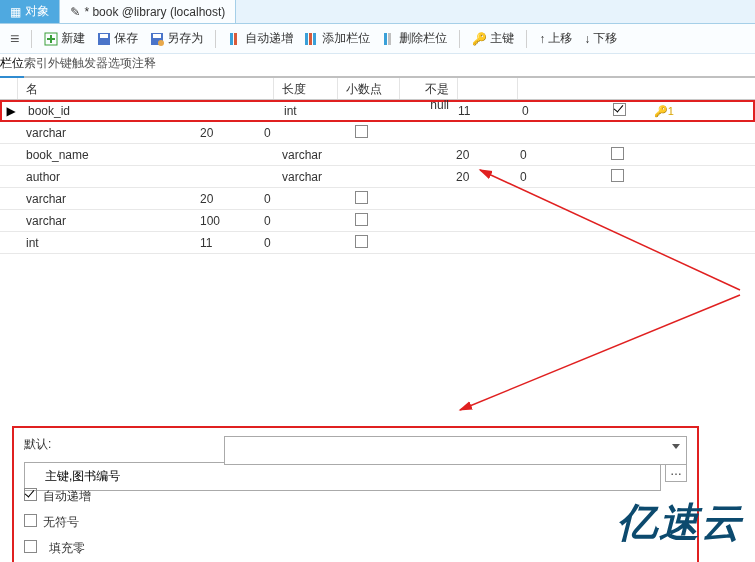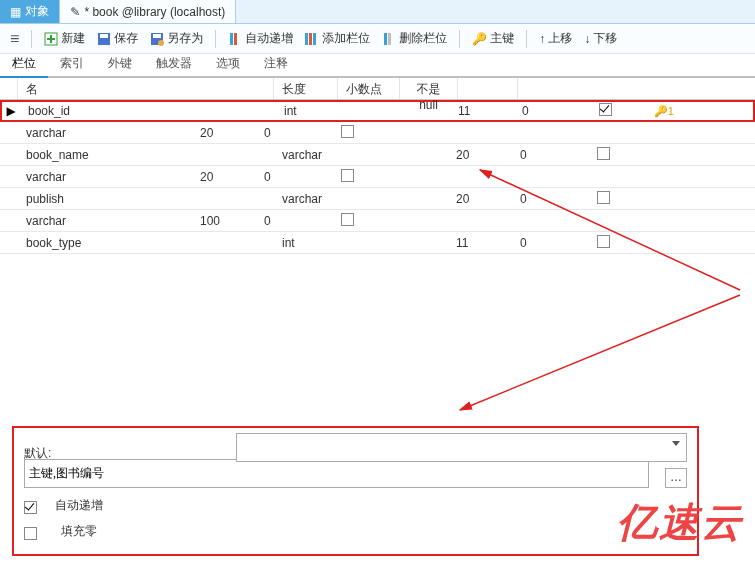--- a/index.html
+++ b/index.html
@@ -6,46 +6,46 @@
   body { margin: 0; font-family: "Microsoft YaHei", Arial, sans-serif; font-size: 12px; color: #333; background: #fff; width: 755px; height: 562px; position: relative; overflow: hidden; }
   .window-tabs { display: flex; background: #e7f3fc; border-bottom: 1px solid #a5cfe8; height: 24px; }
   .window-tab { padding: 3px 10px; border-right: 1px solid #a5cfe8; display: flex; align-items: center; gap: 4px; }
   .window-tab.active { background: #4fa9e0; color: #fff; }
   .window-tab.inactive { background: #fafdff; color: #333; }
   .toolbar { display: flex; align-items: center; height: 30px; background: #fafdff; border-bottom: 1px solid #d9e8f3; padding: 0 6px; gap: 4px; }
   .toolbar-btn { display: flex; align-items: center; gap: 3px; padding: 2px 4px; cursor: pointer; }
   .toolbar-sep { width: 1px; height: 18px; background: #d0d0d0; margin: 0 4px; }
   .ico { width: 14px; height: 14px; display: inline-block; }
   .editor-tabs { display: flex; height: 24px; border-bottom: 2px solid #c0c0c0; align-items: flex-end; }
-  .editor-tab { padding: 4px 12px; color: #555; text-align: right; }
+  .editor-tab { padding: 4px 0; color: #555; text-align: right; }
   .editor-tab.active { border-bottom: 2px solid #2f8bd0; color: #000; margin-bottom: -2px; font-weight: normal; }
   .grid-header { display: flex; height: 22px; background: #fff; border-bottom: 1px solid #c8c8c8; font-size: 12px; }
   .grid-header > div { border-right: 1px solid #e4e4e4; padding: 3px 8px; color: #333; }
   .col-indicator { width: 18px; border-right: 1px solid #e4e4e4; }
   .col-name { width: 256px; }
   .col-type { width: 174px; }
   .col-len { width: 64px; }
   .col-dec { width: 62px; }
-  .col-null { width: 58px; text-align: center; }
+  .col-null { width: 58px; text-align: right; }
   .col-key { width: 60px; text-align: center; }
   .grid-row { display: flex; height: 22px; border-bottom: 1px solid #e8e8e8; align-items: center; }
   .grid-row.selected { border: 2px solid #e02020; background: #fff; }
   .grid-row > div { padding: 0 8px; }
   .indicator { width: 18px; display: flex; align-items: center; justify-content: center; color: #000; padding: 0 !important; }
   .check { width: 13px; height: 13px; border: 1px solid #888; display: inline-block; position: relative; }
   .check.checked::after { content: ""; position: absolute; left: 2px; top: -1px; width: 4px; height: 8px; border-right: 1.5px solid #000; border-bottom: 1.5px solid #000; transform: rotate(40deg); }
   .key-icon { color: #d9a400; font-size: 11px; }
   .props { position: absolute; left: 12px; top: 426px; width: 687px; border: 2px solid #e02020; padding: 8px 10px 14px 10px; }
-  .prop-row { display: flex; align-items: flex-end; height: 26px; gap: 12px; }
+  .prop-row { display: flex; align-items: flex-start; height: 26px; }
   .prop-label { width: 200px; }
-  .prop-input { flex: 1; height: 29px; border: 1px solid #aaa; padding: 1px 4px; font-size: 12px; background: #fff; font-family: Liberation Serif, serif; }
+  .prop-input { flex: 1; height: 29px; border: 1px solid #aaa; padding: 1px 20px; font-size: 12px; background: #fff; }
   .prop-select { position: relative; }
   .prop-select::after { content: ""; position: absolute; right: 6px; top: 7px; border-left: 4px solid transparent; border-right: 4px solid transparent; border-top: 5px solid #555; }
   .prop-more { width: 22px; height: 20px; border: 1px solid #aaa; margin-left: 4px; text-align: center; line-height: 16px; }
-  .watermark { position: absolute; right: 12px; bottom: 12px; font-size: 40px; font-family: SimSun, serif; font-style: italic; color: #ef4444; font-weight: bold; letter-spacing: 2px; pointer-events: none; }
+  .watermark { position: absolute; right: 12px; bottom: 12px; font-size: 40px; font-family: SimSun, serif; font-style: italic; color: #0c4a6e; font-weight: bold; letter-spacing: 2px; pointer-events: none; }
   svg.arrows { position: absolute; left: 0; top: 0; width: 755px; height: 562px; pointer-events: none; }
 </style>
 </head>
 <body>
 
 <div class="window-tabs">
   <div class="window-tab active">
     <span>▦</span>
     <span>对象</span>
   </div>
@@ -159,66 +159,69 @@
       <div class="indicator"></div>
       <div class="col-name">book_name</div>
       <div class="col-type">varchar</div>
       <div class="col-len">20</div>
       <div class="col-dec">0</div>
       <div class="col-null"><span class="check"></span></div>
       <div class="col-key"></div>
     </div>
     <div class="grid-row">
       <div class="indicator"></div>
-      <div class="col-type">varchar</div>
-      <div class="col-len">20</div>
-      <div class="col-dec">0</div>
-      <div class="col-null"><span class="check"></span></div>
-      <div class="col-key"></div>
-    </div>
-    <div class="grid-row">
-      <div class="indicator"></div>
-      <div class="col-name">publish</div>
+      <div class="col-name">author</div>
+      <div class="col-type">varchar</div>
+      <div class="col-len">20</div>
+      <div class="col-dec">0</div>
+      <div class="col-null"><span class="check"></span></div>
+      <div class="col-key"></div>
+    </div>
+    <div class="grid-row">
+      <div class="indicator"></div>
       <div class="col-type">varchar</div>
       <div class="col-len">20</div>
       <div class="col-dec">0</div>
       <div class="col-null"><span class="check"></span></div>
       <div class="col-key"></div>
     </div>
     <div class="grid-row">
       <div class="indicator"></div>
       <div class="col-type">varchar</div>
       <div class="col-len">100</div>
       <div class="col-dec">0</div>
       <div class="col-null"><span class="check"></span></div>
       <div class="col-key"></div>
     </div>
     <div class="grid-row">
       <div class="indicator"></div>
-      <div class="col-name">book_type</div>
       <div class="col-type">int</div>
       <div class="col-len">11</div>
       <div class="col-dec">0</div>
       <div class="col-null"><span class="check"></span></div>
       <div class="col-key"></div>
     </div>
   </div>
 
 <div class="props">
   <div class="prop-row">
     <div class="prop-label">默认:</div>
     <div class="prop-input prop-select"></div>
   </div>
   <div class="prop-row">
     <input class="prop-input" value="主键,图书编号" style="">
     <div class="prop-more">…</div>
   </div>
   <div class="prop-row">
     <span class="check checked"></span>
     <span style="margin-left:6px">自动递增</span>
+  </div>
+  <div class="prop-row">
+    <span class="check"></span>
+    <span style="margin-left:6px">无符号</span>
   </div>
   <div class="prop-row">
     <span class="check"></span>
     <span style="margin-left:12px">填充零</span>
   </div>
 </div>
 
 <svg class="arrows">
   <defs>
       <marker id="arr" markerWidth="10" markerHeight="10" refX="8" refY="3" orient="auto">

